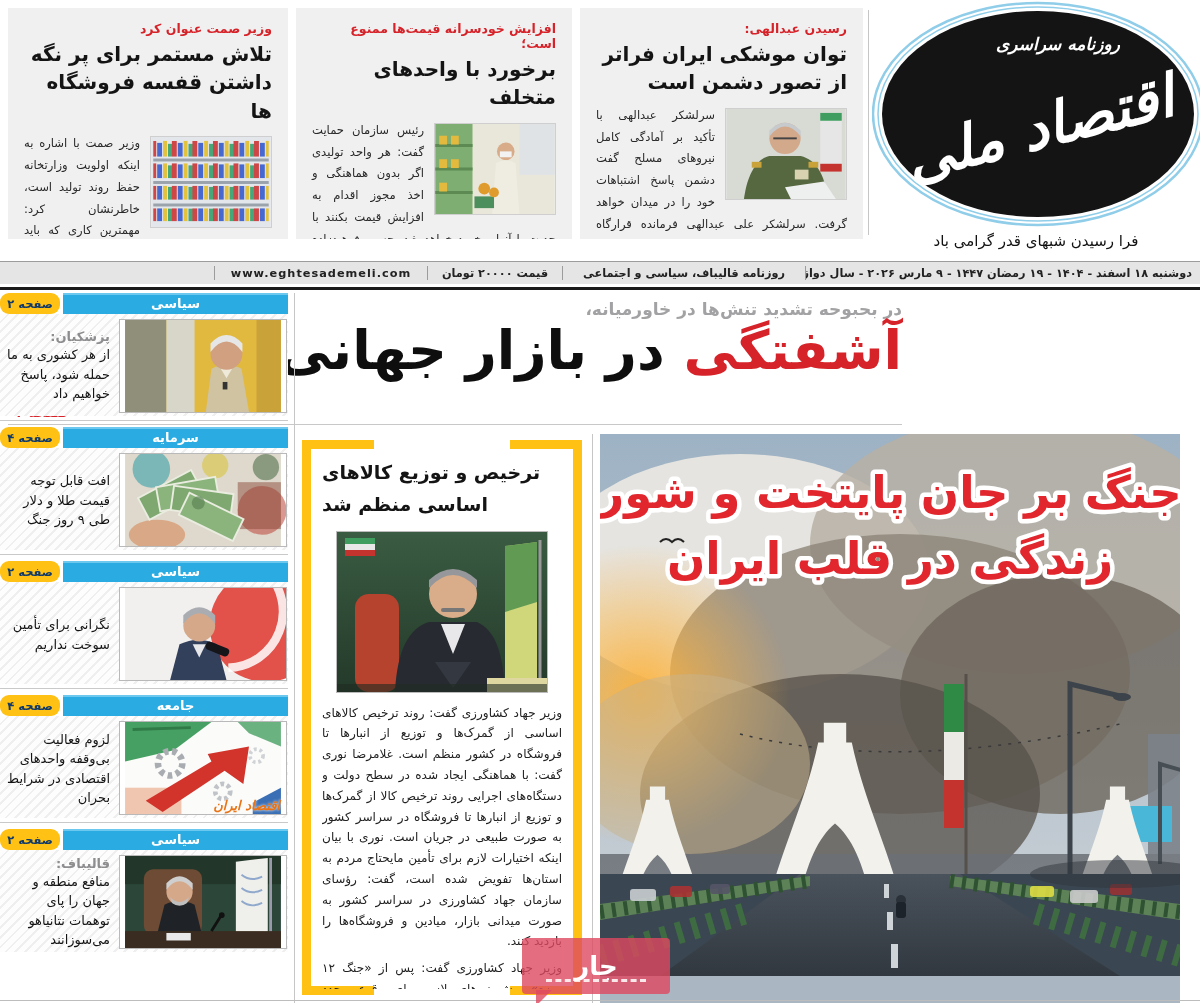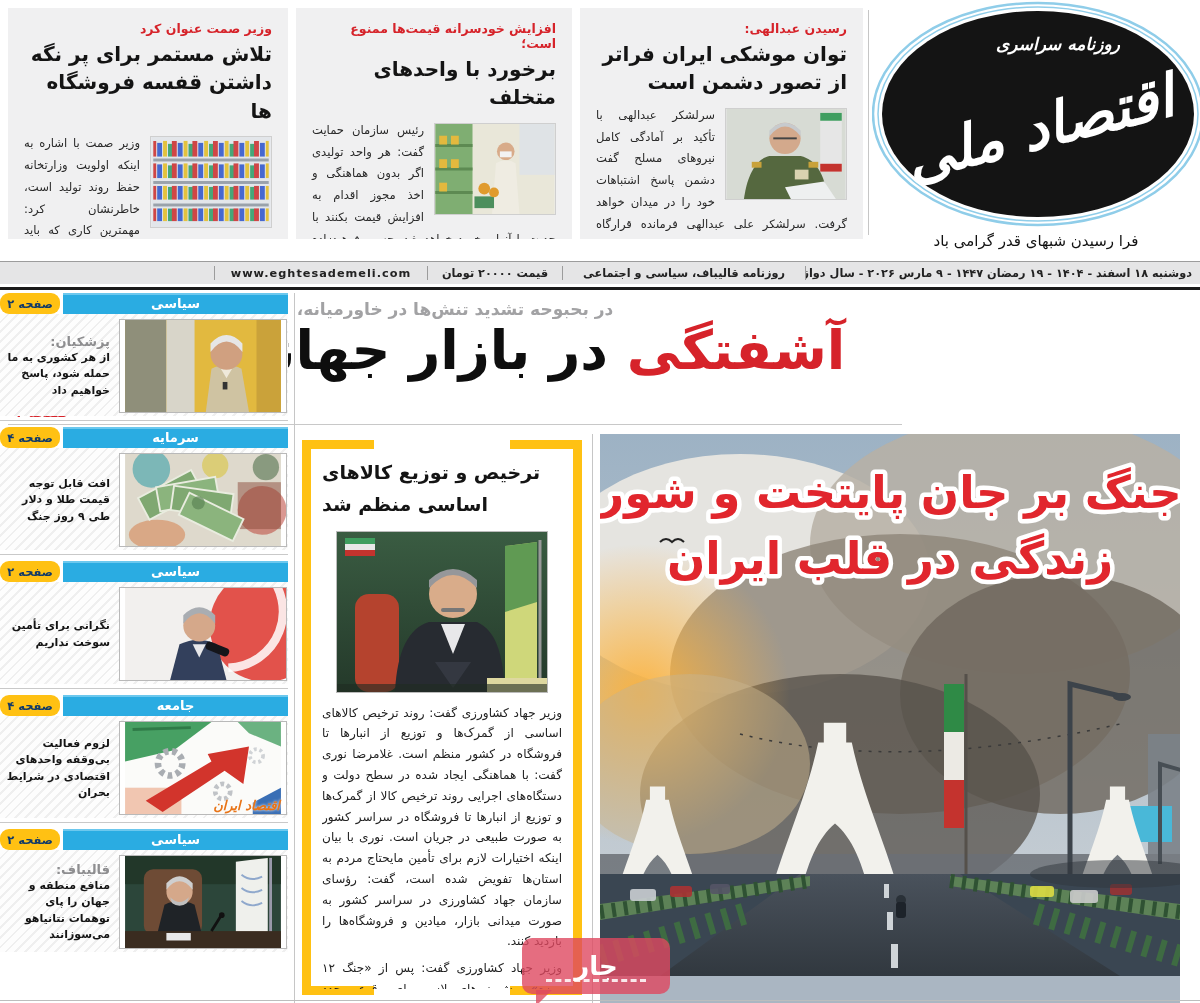--- a/index.html
+++ b/index.html
@@ -21,60 +21,60 @@
   .vdiv{position:absolute;width:1px;background:#c6c6c6;}
   
   #infobar{position:absolute;top:261px;left:0;width:1200px;height:23px;background:#e5e5e6;
            border-top:1px solid #9c9c9c;display:flex;direction:rtl;align-items:center;
            font-size:11.3px;font-weight:bold;color:#222;box-sizing:border-box;}
   .ibc{padding:0 8px;text-align:center;white-space:nowrap;overflow:hidden;}
   .ibsep{width:1px;height:14px;background:#9c9c9c;flex:none;}
   #blackrule{position:absolute;top:287px;left:0;width:1200px;height:3px;background:#1a1a1a;}
   
   #lead{position:absolute;right:298px;top:294px;width:894px;height:130px;border-bottom:1px solid #c8c8c8;
-        text-align:center;direction:rtl;}
+        text-align:right;direction:rtl;}
   #lead-kick{font-size:17px;color:#a2a2a4;font-weight:bold;margin-top:5px;}
   #lead-h{margin:2px 0 0;font-size:54px;line-height:1.12;font-weight:bold;color:#0e0e0e;}
   #lead-h .red{color:#d6232a;}
   #lead .pref{position:absolute;left:8px;bottom:4px;margin:0;}
   
   #photo{position:absolute;right:20px;top:434px;width:580px;height:698px;overflow:hidden;background:#aab6c2;}
   #photo-marker{position:absolute;left:6px;bottom:26px;width:38px;height:32px;background:rgba(255,255,255,.45);
      color:#fff;font-size:18px;font-weight:bold;display:flex;align-items:center;justify-content:center;}
   
   #ccol{position:absolute;right:612px;top:434px;width:292px;height:569px;overflow:hidden;direction:rtl;}
   .ybar{position:absolute;background:#ffc113;}
   #ccol-in{position:absolute;top:18px;right:26px;left:26px;bottom:14px;overflow:hidden;}
   #c-title{font-size:19px;font-weight:bold;text-align:left;line-height:1.7;color:#141414;margin:4px 0 10px;}
   #c-photo{width:212px;height:162px;margin:0 auto 10px;border:1px solid #bbb;box-sizing:border-box;}
   #c-photo svg{display:block;width:100%;height:100%;}
   .c-body{font-size:12.1px;line-height:1.72;text-align:justify;color:#222;margin:0 0 6px;}
   
   #wm{position:absolute;right:530px;top:938px;width:148px;height:56px;background:rgba(223,73,96,.8);
-      border-radius:10px;z-index:6;display:flex;align-items:center;justify-content:center;
+      border-radius:4px;z-index:6;display:flex;align-items:center;justify-content:center;
       color:#fff;font-size:26px;font-weight:bold;letter-spacing:2px;}
   #wm:after{content:"";position:absolute;left:14px;bottom:-12px;border:8px solid transparent;
       border-top-color:rgba(223,73,96,.8);border-left-color:rgba(223,73,96,.8);}
   #wm .dash{position:absolute;bottom:12px;left:24px;right:24px;border-top:3px dashed rgba(255,255,255,.85);}
   
   #sb{position:absolute;left:0;top:293px;width:288px;height:710px;overflow:hidden;direction:rtl;}
   .si{margin-bottom:6px;border-bottom:1px solid #c9c9c9;padding-bottom:4px;}
   .si:last-child{border-bottom:none;margin-bottom:0;}
   .si-h{display:flex;height:21px;font-weight:bold;gap:3px;}
   .si-cat{flex:1;background:#2aace2;color:#fff;font-size:13px;display:flex;align-items:center;
           justify-content:center;box-shadow:inset 0 2px 0 #6cc8ee;}
   .si-pg{width:60px;background:#ffc113;color:#123a68;font-size:11.5px;display:flex;align-items:center;justify-content:center;border-radius:9px;}
   .si-b{display:flex;gap:6px;padding:5px 1px 2px;height:102px;box-sizing:border-box;
         background:repeating-linear-gradient(135deg,#fdfdfd 0 5px,#efefef 5px 7px);}
   .si-photo{width:168px;height:94px;flex:none;border:1px solid #b9b9b9;box-sizing:border-box;
             position:relative;overflow:hidden;background:#fff;}
   .si-photo svg{display:block;width:100%;height:100%;}
   .si-txt{flex:1;display:flex;flex-direction:column;justify-content:center;padding:0 3px;}
   .si-kick{color:#8e8e90;font-size:13px;font-weight:bold;margin-bottom:1px;}
-  .si-title{font-size:11px;font-weight:bold;line-height:1.5;color:#141414;}
+  .si-title{font-size:13px;font-weight:normal;line-height:1.5;color:#141414;}
   .ph-caption{position:absolute;bottom:1px;right:6px;color:#e87417;font-size:13px;font-weight:bold;
               text-shadow:0 0 3px #fff;font-style:italic;}
   #bottomline{position:absolute;left:0;top:1000px;width:1200px;height:1px;background:#bdbdbd;}
 </style>
 </head>
 <body>
 
 <div id="page">
 
   <div class="ta" style="right:912px;width:280px;">

